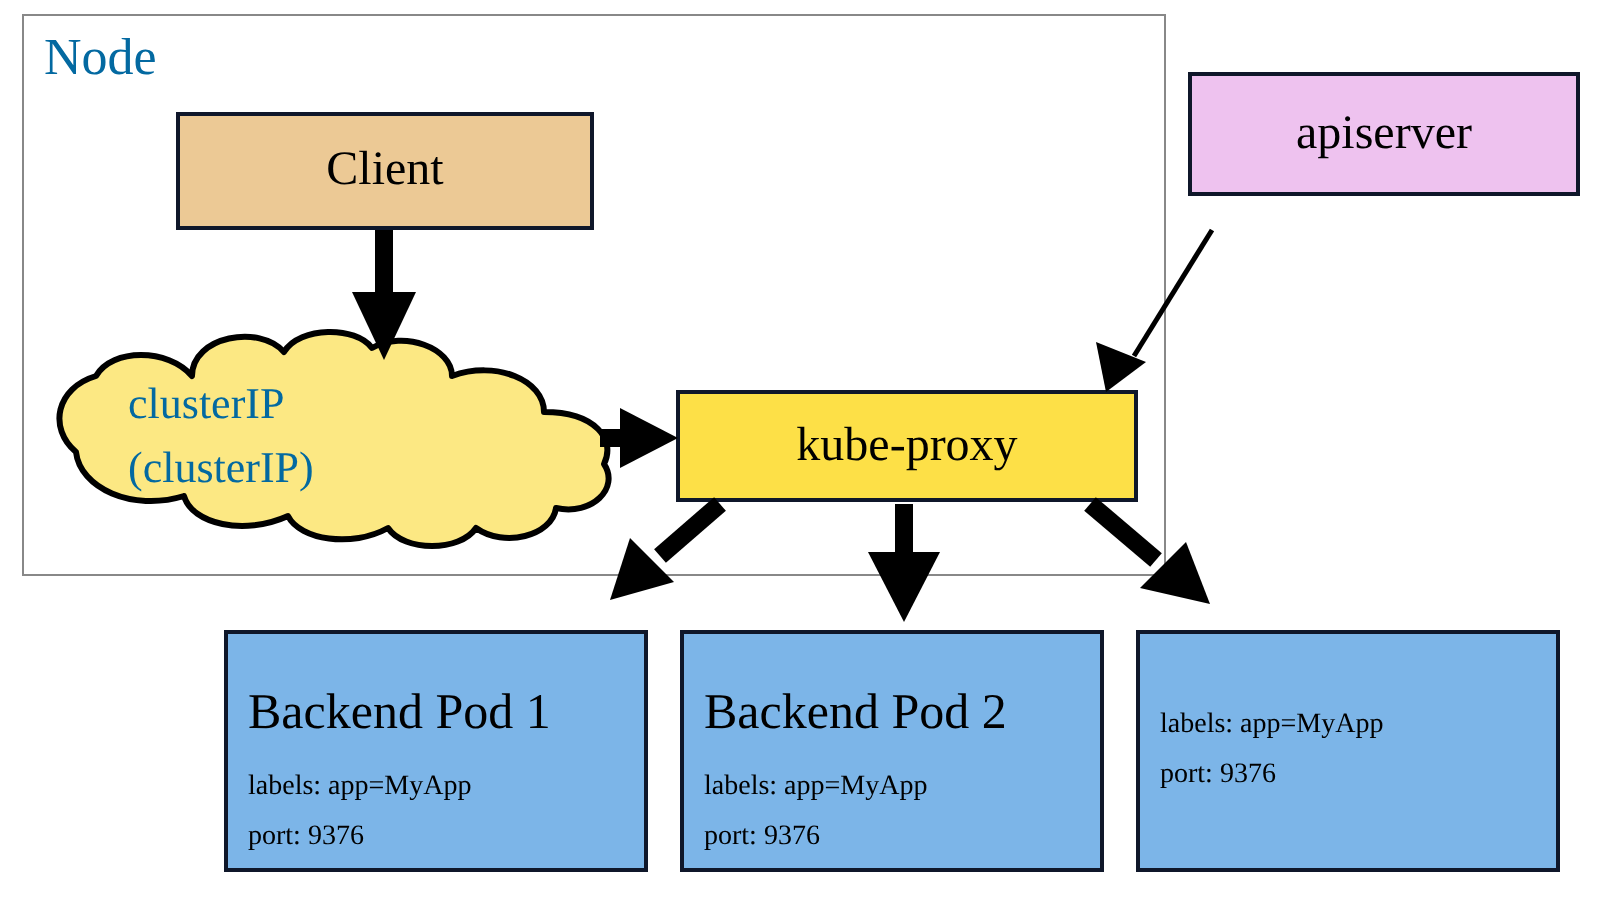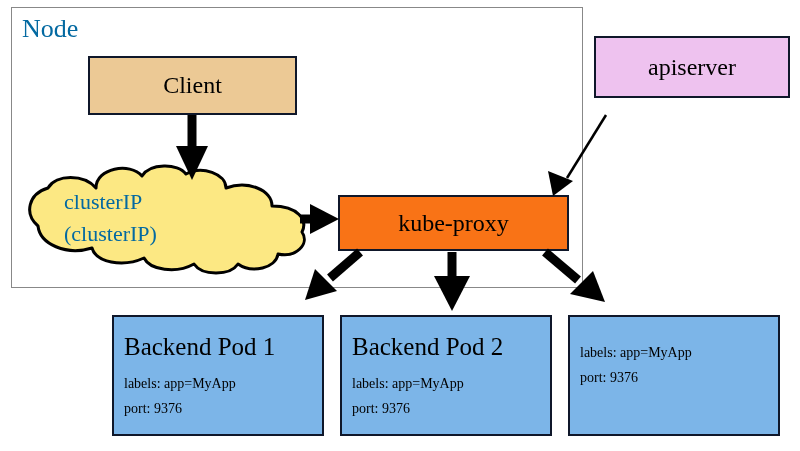--- a/index.html
+++ b/index.html
@@ -59,34 +59,34 @@
     background: #eec2ef;
     align-items: center;
     justify-content: center;
     font-size: 24px;
   }
   .box-proxy {
     left: 338px;
     top: 195px;
     width: 231px;
     height: 56px;
-    background: #f97316;
+    background: #fde047;
     align-items: center;
     justify-content: center;
     font-size: 24px;
   }
   .box-pod {
     top: 315px;
     width: 212px;
     height: 121px;
     background: #7cb5e8;
     flex-direction: column;
     align-items: flex-start;
     justify-content: flex-start;
-    padding: 14px 0 0 10px;
+    padding: 24px 0 0 10px;
   }
   .pod-1 { left: 112px; }
   .pod-2 { left: 340px; }
   .pod-3 { left: 568px; }
   .pod-title {
     font-size: 25px;
     line-height: 31px;
     white-space: nowrap;
   }
   .pod-line {

